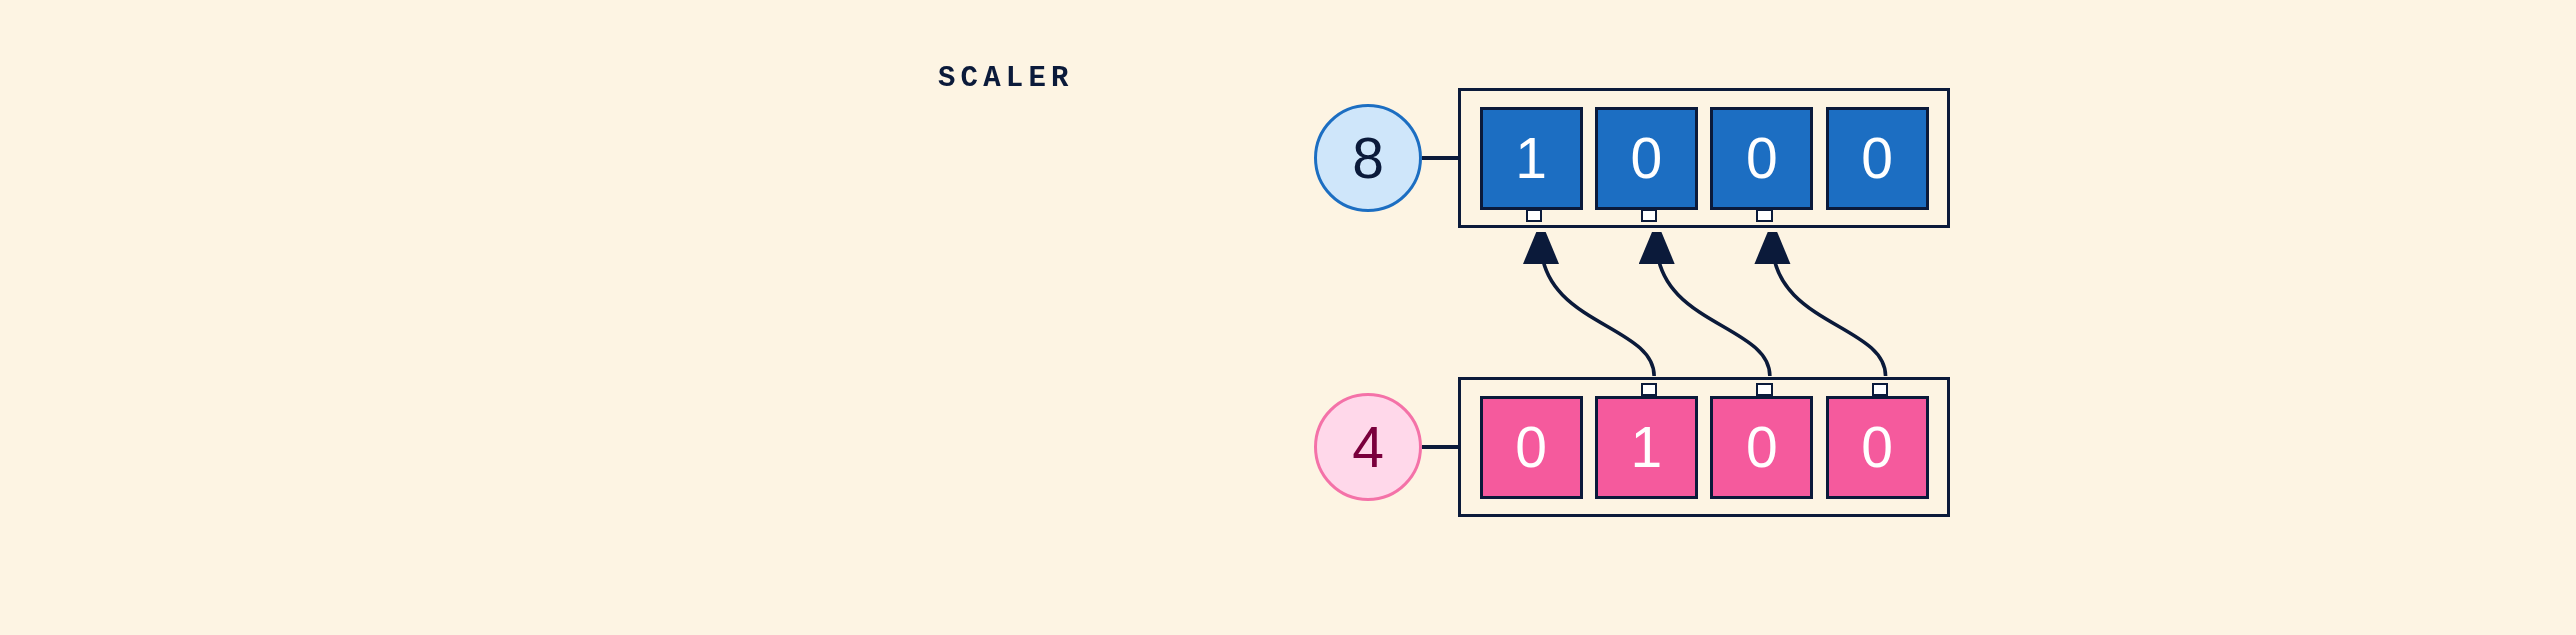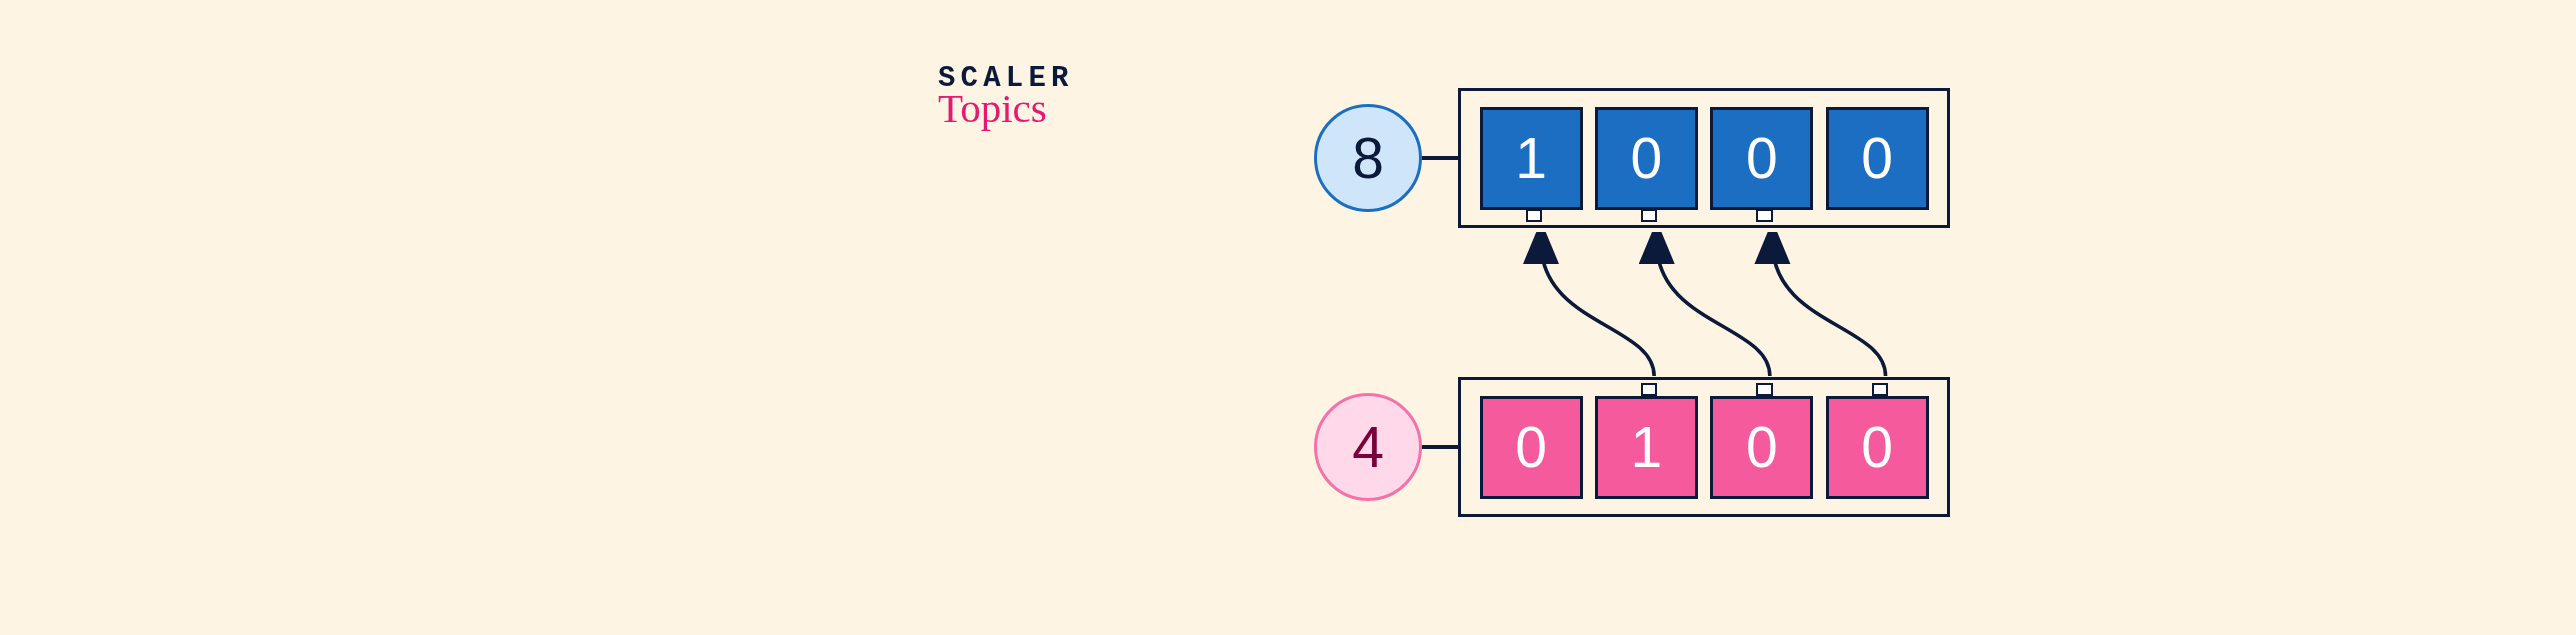--- a/index.html
+++ b/index.html
@@ -106,21 +106,20 @@
     left: 165px;
     width: 484px;
     height: 144px;
   }
 </style>
 </head>
 <body>
 
 <div class="logo">
   <div class="logo-scaler">SCALER</div>
-  <div class="logo-topics">Topics</div>
 </div>
 
 <div class="diagram">
 
   <div class="row row-top">
     <div class="circle circle-blue">
       <span>8</span>
     </div>
     <div class="connector"></div>
     <div class="box-container">

